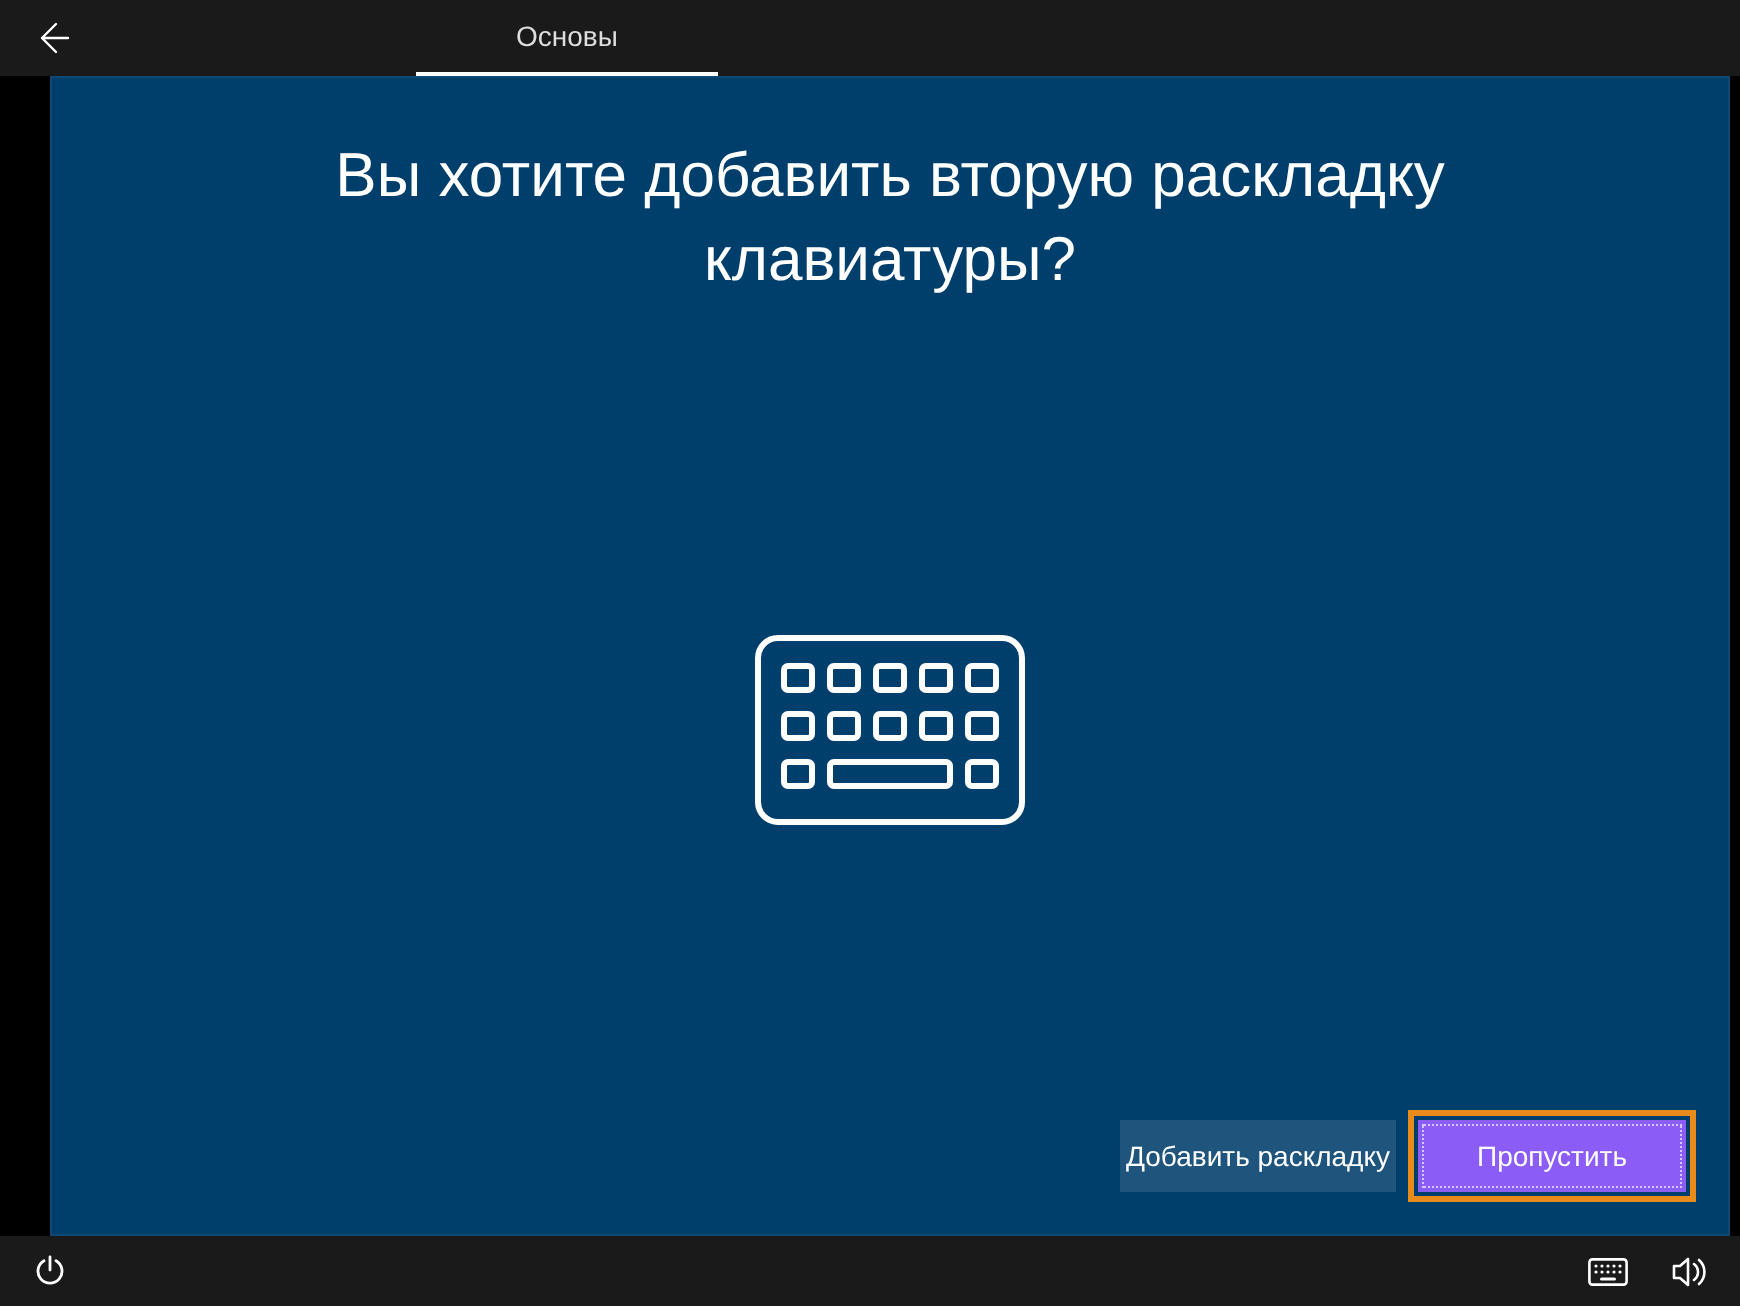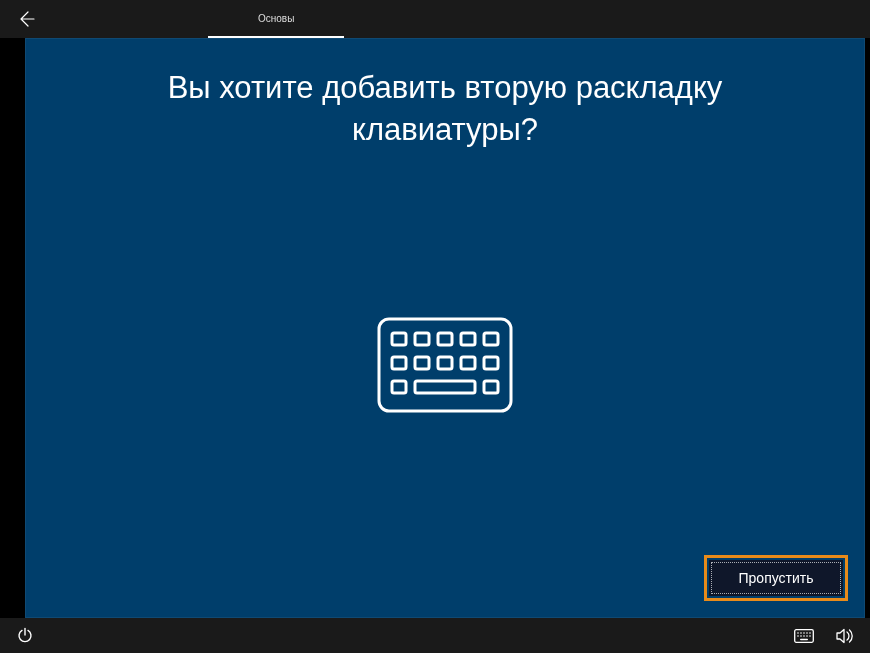--- a/index.html
+++ b/index.html
@@ -37,21 +37,21 @@
     }
     .tab-wrap {
       position: absolute;
       left: 208px;
       top: 0;
       height: 38px;
       display: flex;
       align-items: center;
     }
     .tab {
-      font-size: 10px;
+      font-size: 14px;
       color: #ddd;
       padding: 0 50px;
       height: 100%;
       display: flex;
       align-items: center;
       border-bottom: 2px solid #fff;
     }
     .content-area {
       position: absolute;
       left: 5px;
@@ -101,21 +101,21 @@
     .btn-secondary {
       width: 138px;
       background: rgba(255,255,255,0.12);
     }
     .btn-primary-wrap {
       border: 3px solid #e88b1a;
       padding: 2px;
     }
     .btn-primary {
       width: 134px;
-      background: #0f172a;
+      background: #8b5cf6;
       outline: 1px dotted rgba(255,255,255,0.65);
       outline-offset: -3px;
     }
     .bottombar {
       position: absolute;
       bottom: 0;
       left: 0;
       right: 0;
       height: 35px;
       background: #1a1a1a;
@@ -171,20 +171,23 @@
       <rect x="86" y="42" width="14" height="12" rx="2" fill="none" stroke="#fff" stroke-width="3"></rect>
       <rect x="109" y="42" width="14" height="12" rx="2" fill="none" stroke="#fff" stroke-width="3"></rect>
 
       <rect x="17" y="66" width="14" height="12" rx="2" fill="none" stroke="#fff" stroke-width="3"></rect>
       <rect x="40" y="66" width="60" height="12" rx="2" fill="none" stroke="#fff" stroke-width="3"></rect>
       <rect x="109" y="66" width="14" height="12" rx="2" fill="none" stroke="#fff" stroke-width="3"></rect>
     </svg>
   </div>
 
   <div class="footer-buttons">
+    <button class="btn btn-secondary">
+      <span>Добавить раскладку</span>
+    </button>
     <div class="btn-primary-wrap">
       <button class="btn btn-primary">
         <span>Пропустить</span>
       </button>
     </div>
   </div>
 </div>
 
 <div class="bottombar">
   <div class="bottom-left">

